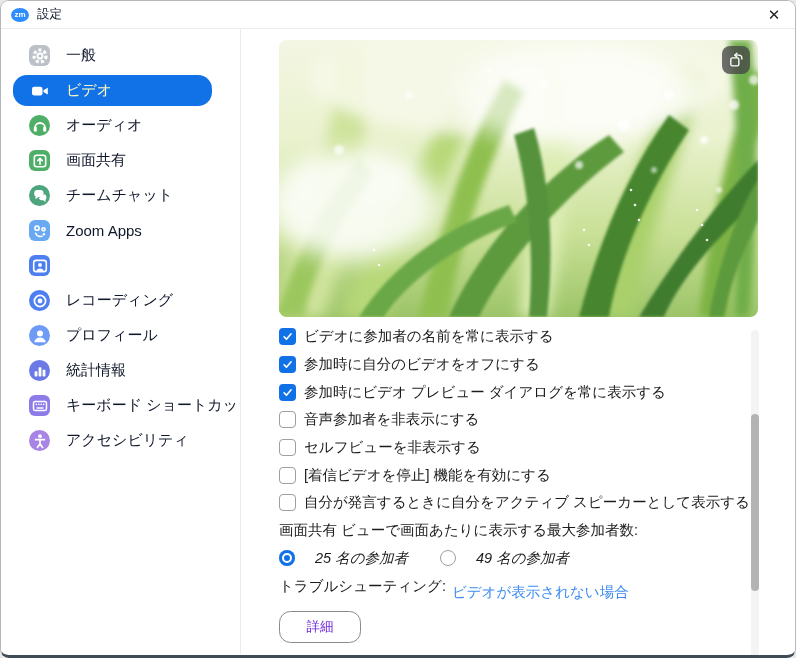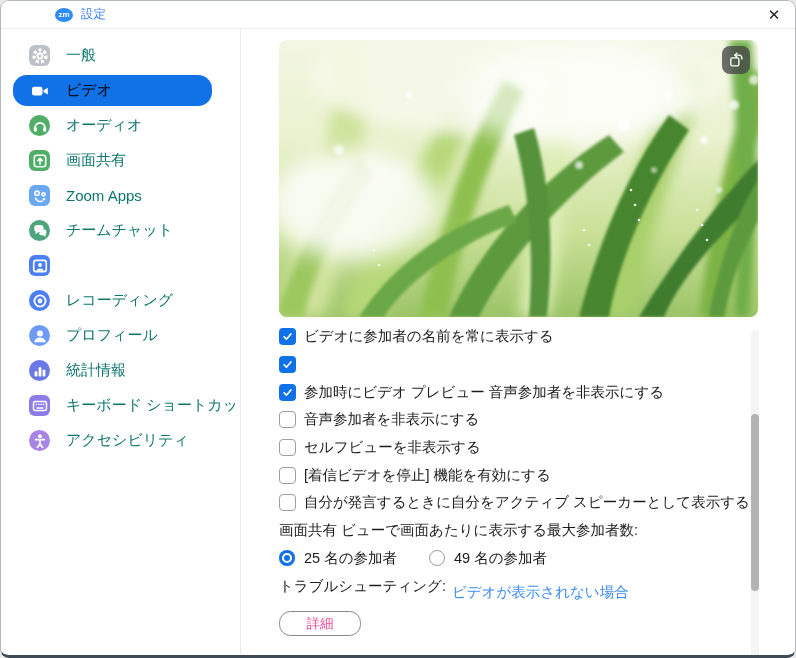--- a/index.html
+++ b/index.html
@@ -6,34 +6,34 @@
   html,body { width:796px; height:658px; background:#e8e8e8; font-family:"Liberation Sans","DejaVu Sans",sans-serif; }
   .window{
     position:relative; width:796px; height:658px; background:#fff;
     border:1px solid #b3b8bd; border-bottom:3px solid #3e4a54;
     border-radius:9px; overflow:hidden;
   }
   
   .titlebar{ height:28px; display:flex; align-items:center; padding:0 10px; gap:8px;
     border-bottom:1px solid #ececec; background:#fff; }
   .app-logo{ width:18px; height:14px; border-radius:50%; background:#2d8cff; color:#fff;
-    font-size:8px; font-weight:bold; display:flex; align-items:center; justify-content:center;margin-left:44px; }
-  .win-title{ font-size:12.5px; color:#3b82f6; }
+    font-size:8px; font-weight:bold; display:flex; align-items:center; justify-content:center; }
+  .win-title{ font-size:12.5px; color:#0f172a; }
   .close-btn{ position:absolute; top:3px; right:8px; width:26px; height:22px;
     display:flex; align-items:center; justify-content:center; font-size:15px; color:#222; cursor:pointer; }
   
   .body{ display:flex; height:625px; }
   .sidebar{ width:240px; border-right:1px solid #ebebeb; padding-top:7px; background:#fff; flex:none; }
   .content{ position:relative; flex:1; background:#fff; }
   
   .side-item{ height:31px; margin:4px 28px 4px 12px; border-radius:14px;
     display:flex; align-items:center; padding-left:16px; gap:16px; cursor:pointer; }
   .side-item.selected{ background:var(--accent); }
-  .side-item.selected .side-label{ color:#000000; }
-  .side-label{ font-size:15px; color:#0f766e; white-space:nowrap; }
+  .side-item.selected .side-label{ color:#fef9c3; }
+  .side-label{ font-size:15px; color:#0f172a; white-space:nowrap; }
   .side-icon{ width:21px; height:21px; flex:none; display:flex; align-items:center; justify-content:center; }
   .side-icon.square{ border-radius:6px; }
   .side-icon.circle{ border-radius:50%; }
   .side-icon.bare{ background:transparent !important; }
   .side-icon svg{ width:20px; height:20px; display:block; }
   
   .preview{ position:absolute; left:38px; top:11px; width:479px; height:277px;
     border-radius:8px; overflow:hidden; }
   .preview svg{ display:block; width:479px; height:277px; }
   .rotate-btn{ position:absolute; top:6px; right:8px; width:28px; height:28px; border-radius:8px;
@@ -42,25 +42,25 @@
   
   .rows{ position:absolute; left:38px; top:294px; width:480px; }
   .row{ height:27.7px; display:flex; align-items:center; gap:8px; font-size:14.5px; color:#1b1b1b; white-space:nowrap; }
   .cbx{ width:17px; height:17px; border-radius:4px; flex:none; display:flex; align-items:center; justify-content:center; }
   .cbx.on{ background:var(--accent); }
   .cbx.off{ background:#fff; border:1.5px solid #9aa0a6; }
   .cbx svg{ width:13px; height:13px; }
   .radio{ width:16px; height:16px; border-radius:50%; flex:none; }
   .radio.sel{ background:var(--accent); box-shadow: inset 0 0 0 3px var(--accent), inset 0 0 0 5px #fff; }
   .radio.uns{ background:#fff; border:1.5px solid #9aa0a6; }
-  .radio-group{ display:flex; align-items:center; gap:9px; cursor:pointer; }
+  .radio-group{ display:flex; align-items:center; gap:20px; cursor:pointer;font-style:italic; }
   .radio-group + .radio-group{ margin-left:24px; }
   .link{ color:var(--link); cursor:pointer; }
-  .adv-btn{ position:absolute; left:38px; top:582px; width:82px; height:25px;
-    border:1px solid #8a8a8a; border-radius:11.5px; background:#fff; font-size:13.5px; color:#ec4899;
+  .adv-btn{ position:absolute; left:38px; top:582px; width:82px; height:32px;
+    border:1px solid #8a8a8a; border-radius:11.5px; background:#fff; font-size:13.5px; color:#6d28d9;
     display:flex; align-items:center; justify-content:center; cursor:pointer; }
   
   .scroll-track{ position:absolute; right:36px; top:301px; width:8px; height:330px;
     border-radius:4px; background:#f4f4f4; }
   .scroll-thumb{ position:absolute; left:0; top:84px; width:8px; height:177px;
     border-radius:4px; background:#b3b3b3; }
 </style>
 </head>
 <body>
 
@@ -106,38 +106,38 @@
         <div class="side-item">
           <span class="side-icon square" style="background: rgb(79, 174, 104);">
             <svg viewBox="0 0 20 20">
               <rect x="4.3" y="4.3" width="11.4" height="11.4" rx="2.4" fill="none" stroke="#fff" stroke-width="1.6"></rect>
               <path d="M10 13.2V7.8 M7.7 9.7 L10 7.4 L12.3 9.7" fill="none" stroke="#fff" stroke-width="1.6" stroke-linecap="round" stroke-linejoin="round"></path>
             </svg>
           </span>
           <span class="side-label">画面共有</span>
         </div>
         <div class="side-item">
+          <span class="side-icon circle" style="background: rgb(77, 165, 125);">
+            <svg viewBox="0 0 20 20">
+              <path d="M4.2 7.2a3.2 3.2 0 0 1 3.2-3.2h3a3.2 3.2 0 0 1 3.2 3.2v.9a3.2 3.2 0 0 1-3.2 3.2H8.2 L5.5 13.2 v-2.6 A3.2 3.2 0 0 1 4.2 8.1 Z" fill="#fff"></path>
+              <path d="M14.7 8.3a3 3 0 0 1 1.7 2.7v.7a3 3 0 0 1-.9 2.1v2.2 l-2.4-1.7 h-1.5 a3 3 0 0 1-2.8-2" fill="#fff"></path>
+            </svg>
+          </span>
+          <span class="side-label">チームチャット</span>
+        </div>
+        <div class="side-item">
           <span class="side-icon square" style="background: rgb(104, 169, 242);">
             <svg viewBox="0 0 20 20">
               <circle cx="7" cy="7.2" r="2.1" fill="none" stroke="#fff" stroke-width="1.6"></circle>
               <circle cx="13.5" cy="8.3" r="1.6" fill="none" stroke="#fff" stroke-width="1.6"></circle>
               <path d="M5.6 12.3a5 5 0 0 0 6.4 2.9" fill="none" stroke="#fff" stroke-width="1.6" stroke-linecap="round"></path>
               <circle cx="13.9" cy="13.3" r="1.2" fill="#fff"></circle>
             </svg>
           </span>
           <span class="side-label">Zoom Apps</span>
-        </div>
-        <div class="side-item">
-          <span class="side-icon circle" style="background: rgb(77, 165, 125);">
-            <svg viewBox="0 0 20 20">
-              <path d="M4.2 7.2a3.2 3.2 0 0 1 3.2-3.2h3a3.2 3.2 0 0 1 3.2 3.2v.9a3.2 3.2 0 0 1-3.2 3.2H8.2 L5.5 13.2 v-2.6 A3.2 3.2 0 0 1 4.2 8.1 Z" fill="#fff"></path>
-              <path d="M14.7 8.3a3 3 0 0 1 1.7 2.7v.7a3 3 0 0 1-.9 2.1v2.2 l-2.4-1.7 h-1.5 a3 3 0 0 1-2.8-2" fill="#fff"></path>
-            </svg>
-          </span>
-          <span class="side-label">チームチャット</span>
         </div>
         <div class="side-item">
           <span class="side-icon square" style="background: rgb(77, 127, 240);">
             <svg viewBox="0 0 20 20">
               <rect x="3.7" y="4.4" width="12.6" height="11.2" rx="2.4" fill="none" stroke="#fff" stroke-width="1.6"></rect>
               <circle cx="10" cy="9" r="1.9" fill="#fff"></circle>
               <path d="M6.4 15.6a3.6 3.1 0 0 1 7.2 0 Z" fill="#fff"></path>
             </svg>
           </span>
         </div>
@@ -286,28 +286,29 @@
                 </svg>
               </span>
               <span>ビデオに参加者の名前を常に表示する</span>
             </div>
             <div class="row">
               <span class="cbx on">
                 <svg viewBox="0 0 17 17">
                   <path d="M4 8.8 L7.1 12 L13.2 4.9" fill="none" stroke="#fff" stroke-width="2.1" stroke-linecap="round" stroke-linejoin="round"></path>
                 </svg>
               </span>
+              <span>参加時に自分のビデオをオフにする</span>
             </div>
             <div class="row">
               <span class="cbx on">
                 <svg viewBox="0 0 17 17">
                   <path d="M4 8.8 L7.1 12 L13.2 4.9" fill="none" stroke="#fff" stroke-width="2.1" stroke-linecap="round" stroke-linejoin="round"></path>
                 </svg>
               </span>
-              <span>参加時にビデオ プレビュー 音声参加者を非表示にする</span>
+              <span>参加時にビデオ プレビュー ダイアログを常に表示する</span>
             </div>
             <div class="row">
               <span class="cbx off"></span>
               <span>音声参加者を非表示にする</span>
             </div>
             <div class="row">
               <span class="cbx off"></span>
               <span>セルフビューを非表示する</span>
             </div>
             <div class="row">

